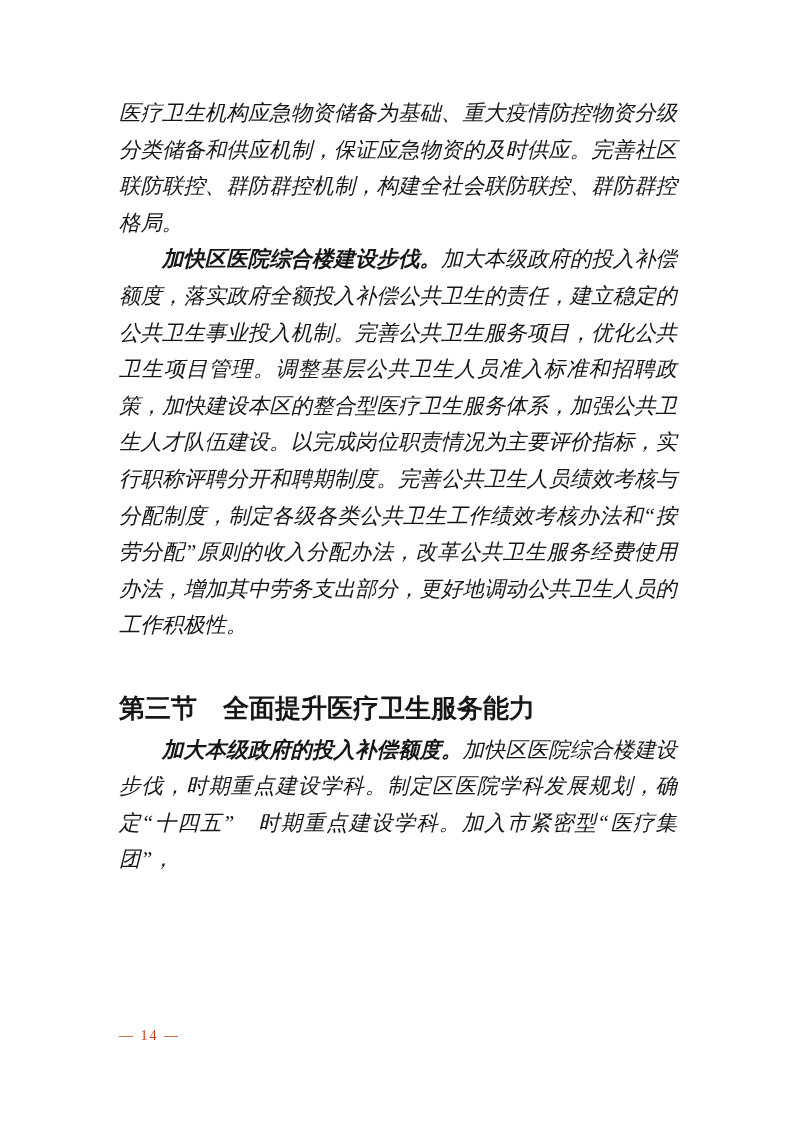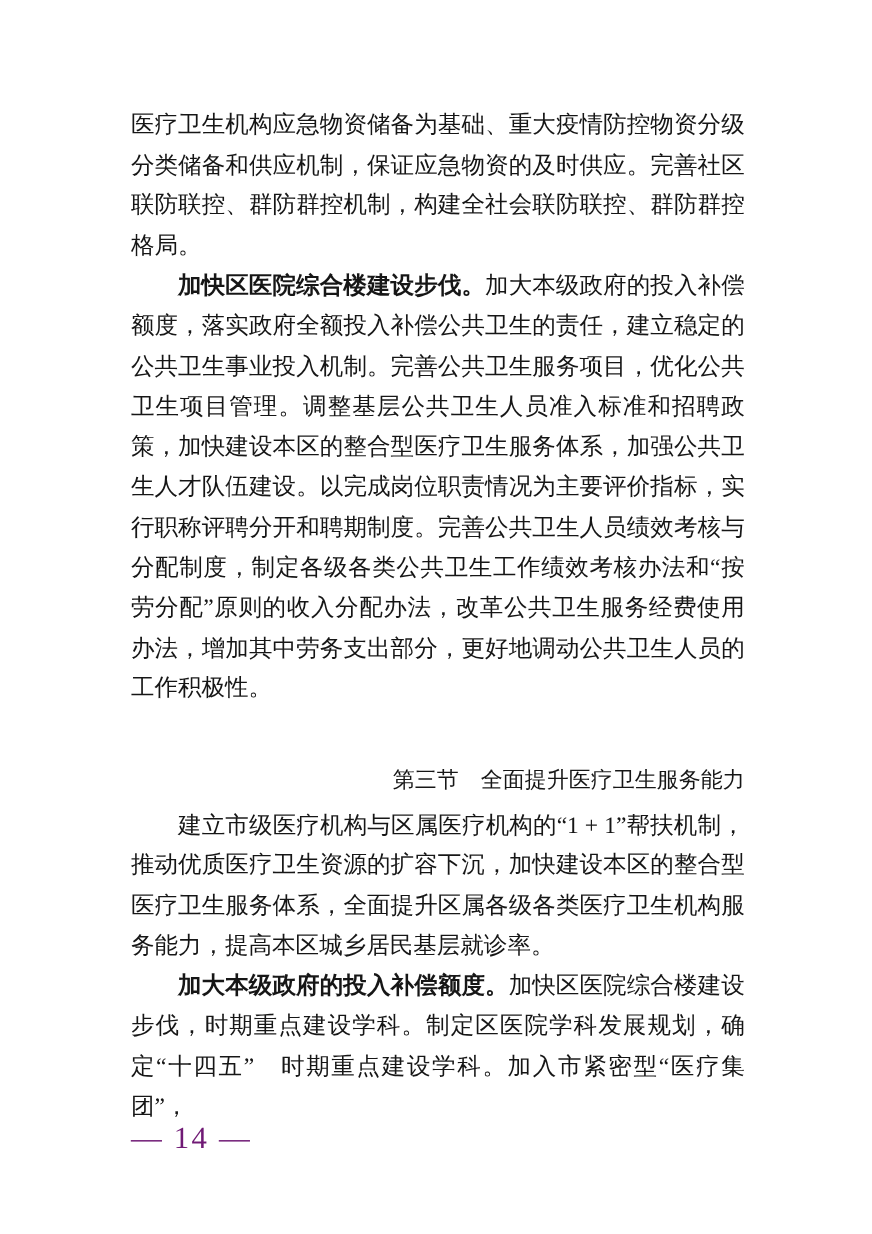--- a/index.html
+++ b/index.html
@@ -21,57 +21,57 @@
     left: 119px;
     top: 95px;
     width: 558px;
     font-size: 21.4px;
     line-height: 36.6px;
     text-align: justify;
   }
   .para {
     margin: 0;
     text-indent: 2em;
+    font-style: italic;
   }
   .para.no-indent {
     text-indent: 0;
   }
   .bold-lead {
     font-weight: 700;
   }
   .section-heading {
     margin: 47px 0 4px 0;
-    font-size: 20px;
+    font-size: 26px;
     line-height: 36.6px;
-    font-weight: 400;
-    text-align: right;
+    font-weight: 700;
+    text-align: left;
     text-indent: 0;
   }
   .page-footer {
     position: absolute;
     left: 119px;
     top: 1024px;
-    font-size: 28px;
+    font-size: 14px;
     line-height: 24px;
     letter-spacing: 2px;
-    color: #701a75;
+    color: #c2410c;
   }
 </style>
 </head>
 <body>
 
 <div class="page">
   <div class="body-text">
 
     <p class="para no-indent">医疗卫生机构应急物资储备为基础、重大疫情防控物资分级分类储备和供应机制，保证应急物资的及时供应。完善社区联防联控、群防群控机制，构建全社会联防联控、群防群控格局。</p>
 
     <p class="para"><span class="bold-lead">加快区医院综合楼建设步伐。</span><span>加大本级政府的投入补偿额度，落实政府全额投入补偿公共卫生的责任，建立稳定的公共卫生事业投入机制。完善公共卫生服务项目，优化公共卫生项目管理。调整基层公共卫生人员准入标准和招聘政策，加快建设本区的整合型医疗卫生服务体系，加强公共卫生人才队伍建设。以完成岗位职责情况为主要评价指标，实行职称评聘分开和聘期制度。完善公共卫生人员绩效考核与分配制度，制定各级各类公共卫生工作绩效考核办法和“按劳分配”原则的收入分配办法，改革公共卫生服务经费使用办法，增加其中劳务支出部分，更好地调动公共卫生人员的工作积极性。</span></p>
 
     <h2 class="section-heading">第三节　全面提升医疗卫生服务能力</h2>
 
-    <p class="para">建立市级医疗机构与区属医疗机构的“1 + 1”帮扶机制，推动优质医疗卫生资源的扩容下沉，加快建设本区的整合型医疗卫生服务体系，全面提升区属各级各类医疗卫生机构服务能力，提高本区城乡居民基层就诊率。</p>
 
     <p class="para"><span class="bold-lead">加大本级政府的投入补偿额度。</span><span>加快区医院综合楼建设步伐，时期重点建设学科。制定区医院学科发展规划，确定“十四五”　时期重点建设学科。加入市紧密型“医疗集团”，</span></p>
 
   </div>
 
   <div class="page-footer">— 14 —</div>
 </div>
 
 </body></html>

